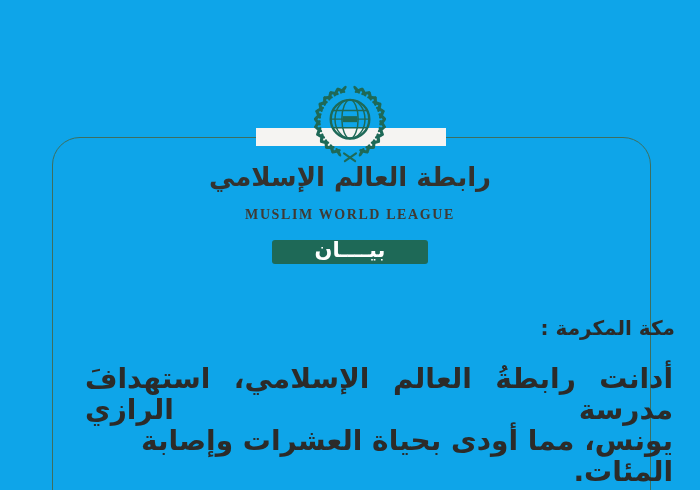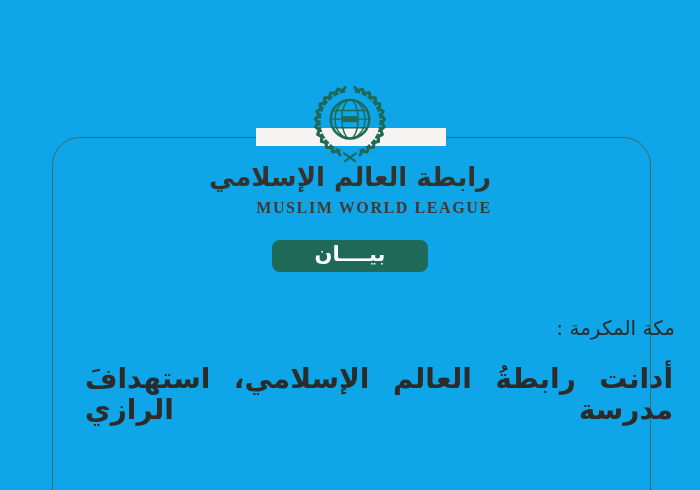--- a/index.html
+++ b/index.html
@@ -44,53 +44,52 @@
     transform:translateX(-50%);
     white-space:nowrap;
     direction:rtl;
     font-size:26px;
     font-weight:bold;
     color:#34322e;
     letter-spacing:0;
   }
   .english-name{
     position:absolute;
-    left:50%;top:199px;
+    left:50%;top:207px;
     transform:translateX(-50%);
     white-space:nowrap;
     font-family:"Liberation Serif","DejaVu Serif",serif;
-    font-size:16px;
+    font-size:14px;
     font-weight:bold;
     letter-spacing:1.6px;
     color:#403a33;
-    margin-left:24px;
   }
   .banner{
     position:absolute;
     left:50%;top:240px;
     transform:translateX(-50%);
-    width:156px;height:32px;
+    width:156px;height:24px;
     background:#1e6957;
-    border-radius:8px;
+    border-radius:3px;
     display:flex;align-items:center;justify-content:center;
   }
   .banner-label{
     color:#ffffff;
     font-size:21px;
     font-weight:bold;
     direction:rtl;
     line-height:1;
     padding-bottom:4px;
   }
   .location-line{
     position:absolute;
     top:316px;right:57px;
     direction:rtl;
     font-size:20px;
-    font-weight:normal;
+    font-weight:bold;
     color:#2c2b29;
   }
   .body-text{
     position:absolute;
     top:363px;left:85px;right:59px;
     direction:rtl;
     font-size:28px;
     font-weight:bold;
     color:#2c2b29;
     line-height:31px;
@@ -173,15 +172,16 @@
 
     <div class="banner">
       <span class="banner-label">بيــــان</span>
     </div>
   </div>
 
   <div class="location-line">مكة المكرمة :</div>
 
   <div class="body-text">
     <div class="body-line">أدانت رابطةُ العالم الإسلامي، استهدافَ مدرسة الرازي</div>
+    <div class="body-line last">يونس، مما أودى بحياة العشرات وإصابة المئات.</div>
   </div>
 
 </div>
 
 </body></html>

